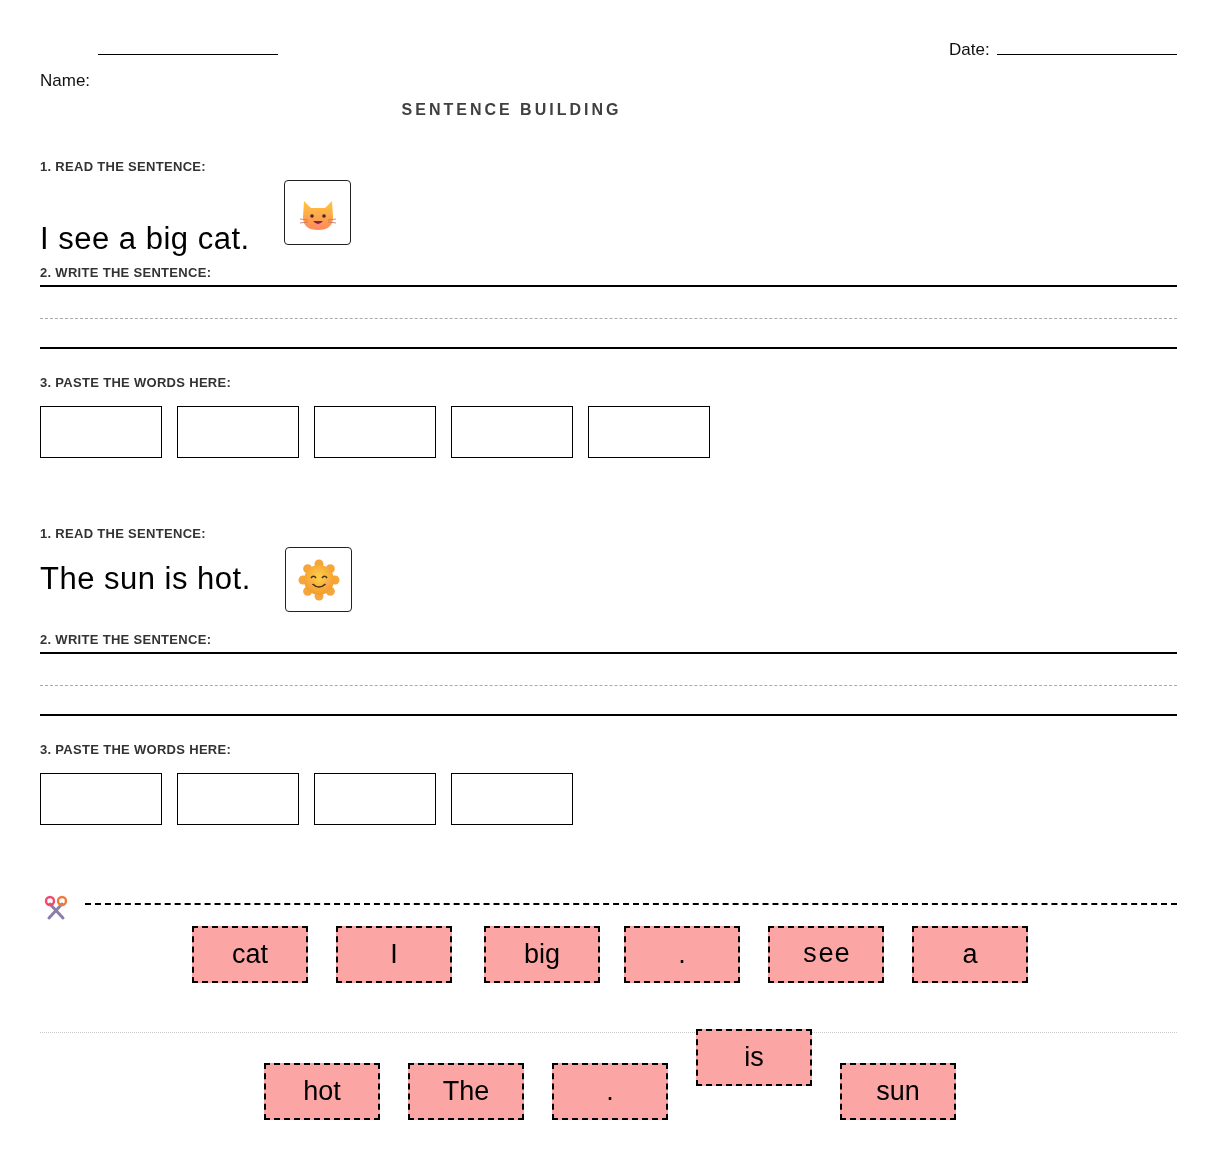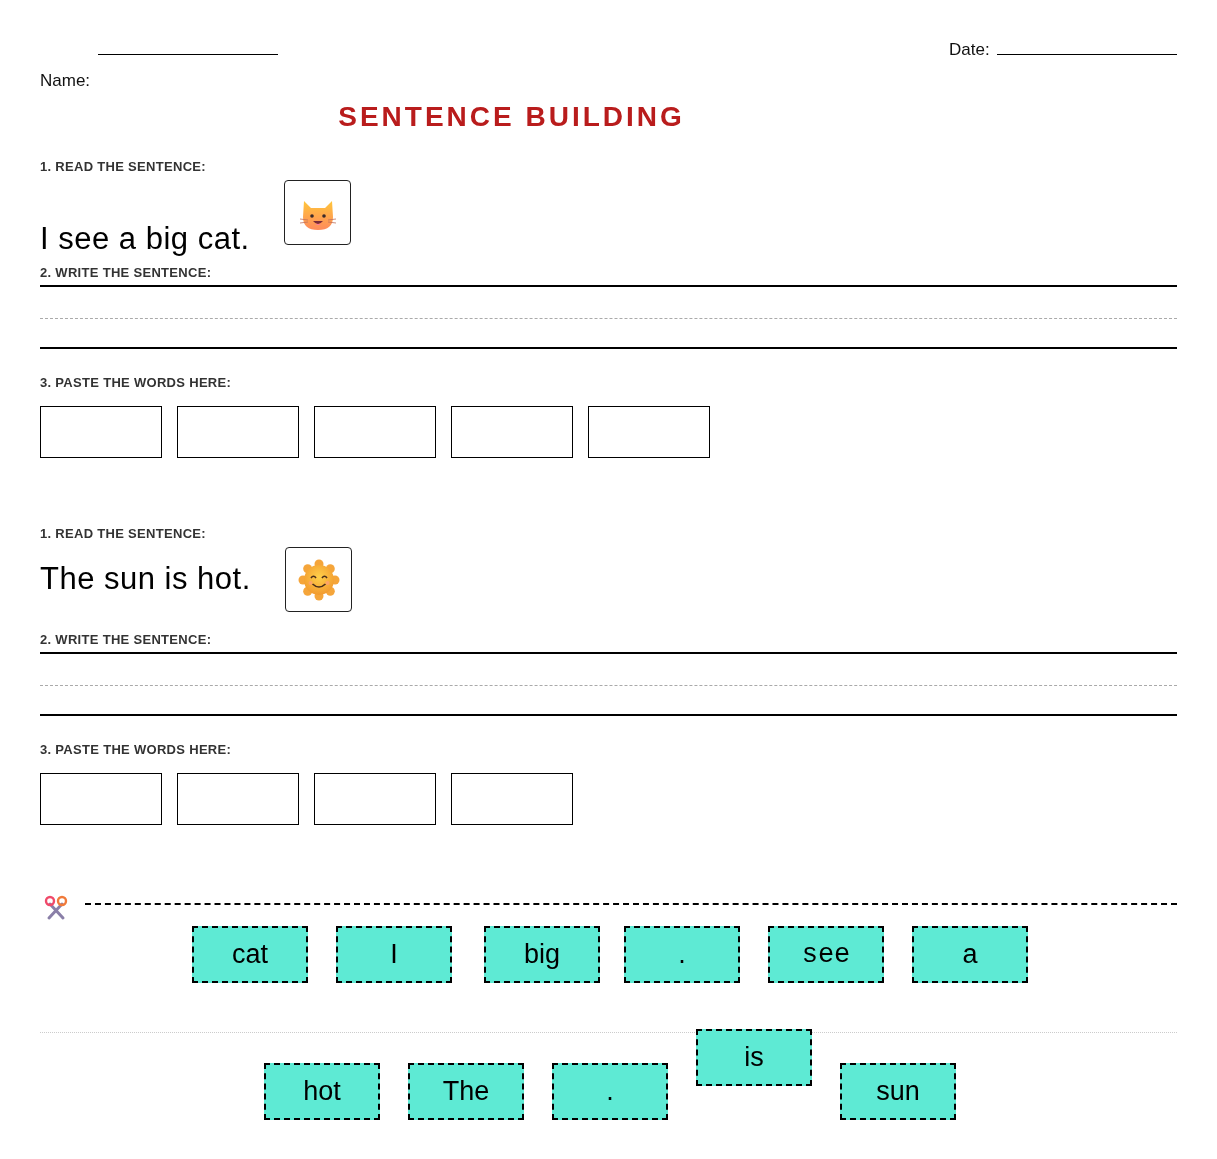--- a/index.html
+++ b/index.html
@@ -5,21 +5,21 @@
     html, body { margin: 0; padding: 0; background: #ffffff; }
     body {
       width: 1217px; height: 1159px; position: relative; overflow: hidden;
       font-family: "Liberation Sans", sans-serif; color: #000;
     }
     .abs { position: absolute; }
     .hdr-label { font-size: 17px; color: #111; }
     .blank-line { position: absolute; border-bottom: 1.5px solid #000; height: 0; }
     .title {
       position: absolute; left: 0; width: 1023px; top: 101px; text-align: center;
-      font-size: 28px; font-weight: bold; letter-spacing: 3px; color: #b91c1c;
+      font-size: 16px; font-weight: bold; letter-spacing: 3px; color: #404040;
     }
     .step-label {
       position: absolute; left: 40px; font-size: 13px; font-weight: bold;
       color: #333; letter-spacing: 0.3px;
     }
     .sentence {
       position: absolute; left: 40px; font-size: 31px; color: #000; letter-spacing: 0.5px;
     }
     .pic-box {
       position: absolute; width: 65px; height: 63px; border: 1px solid #222;
@@ -31,21 +31,21 @@
     .paste-box {
       position: absolute; width: 120px; height: 50px; border: 1.2px solid #000; background: #fff;
     }
     .cut-line {
       position: absolute; left: 85px; width: 1092px; top: 903px; height: 0;
       border-top: 2px dashed #000;
     }
     .word-card {
       position: absolute; width: 112px; height: 53px; border: 2px dashed #000;
       display: flex; align-items: center; justify-content: center;
-      font-size: 27px; color: #000; background: #5eead4;
+      font-size: 27px; color: #000; background: #fca5a5;
     }
     .divider-dots {
       position: absolute; left: 40px; width: 1137px; top: 1032px; height: 0;
       border-top: 1px dotted #ccc;
     }
   </style>
 </head>
 <body>
 
 <span class="abs hdr-label" style="left:40px; top:40px;margin-top:31px;">Name:</span>

